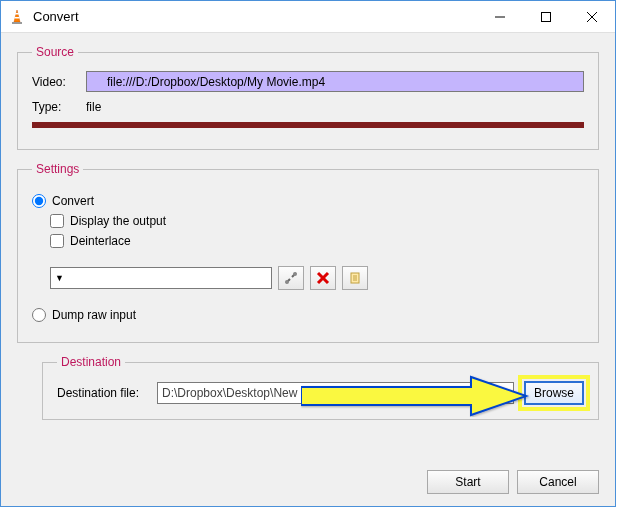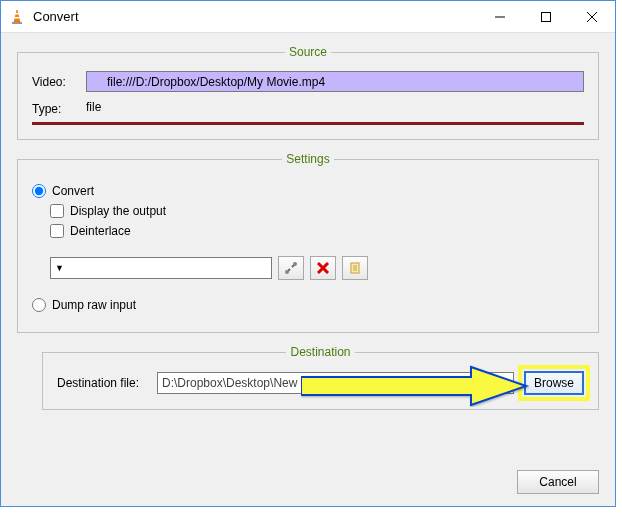--- a/index.html
+++ b/index.html
@@ -61,23 +61,22 @@
     }
     fieldset {
       border: 1px solid #c0c0c0;
       margin-bottom: 12px;
       padding: 12px 14px 14px 14px;
       position: relative;
     }
     legend {
       padding: 0 4px;
       font-size: 12px;
-      color: #4d7c0f;
+      color: #be185d;
       background: #f0f0f0;
-      text-align: center;
     }
     .row {
       display: flex;
       align-items: center;
       margin-bottom: 6px;
     }
     .label {
       width: 54px;
       font-size: 12px;
     }
@@ -89,24 +88,23 @@
       padding: 2px 20px;
       font-family: inherit;
       font-size: 12px;
     }
     .readonly-text {
       flex: 1;
       font-size: 12px;
       padding: 2px 0;
     }
     .type-row {
-      border-bottom: 3px solid #7f1d1d;
+      border-bottom: 6px solid #7f1d1d;
       padding-bottom: 6px;
-      margin-bottom: 0;
-      align-items: flex-end;
+      margin-bottom: 7px;
     }
     .radio-row, .check-row {
       display: flex;
       align-items: center;
       margin: 6px 0;
     }
     .radio-row input[type="radio"], .check-row input[type="checkbox"] {
       margin-right: 6px;
       width: 14px;
       height: 14px;
@@ -324,15 +322,16 @@
               <feDropShadow dx="1" dy="1" stdDeviation="1" flood-opacity="0.3"></feDropShadow>
             </filter>
         </defs>
         <polygon points="0,12 170,12 170,2 225,21 170,40 170,30 0,30" fill="#faf840" stroke="#0044cc" stroke-width="2" filter="url(#s)"></polygon>
       </svg>
     </fieldset>
 
   </div>
 
   <div class="dlg-buttons">
+    <button class="std-btn">Start</button>
     <button class="std-btn">Cancel</button>
   </div>
 </div>
 
 </body></html>

